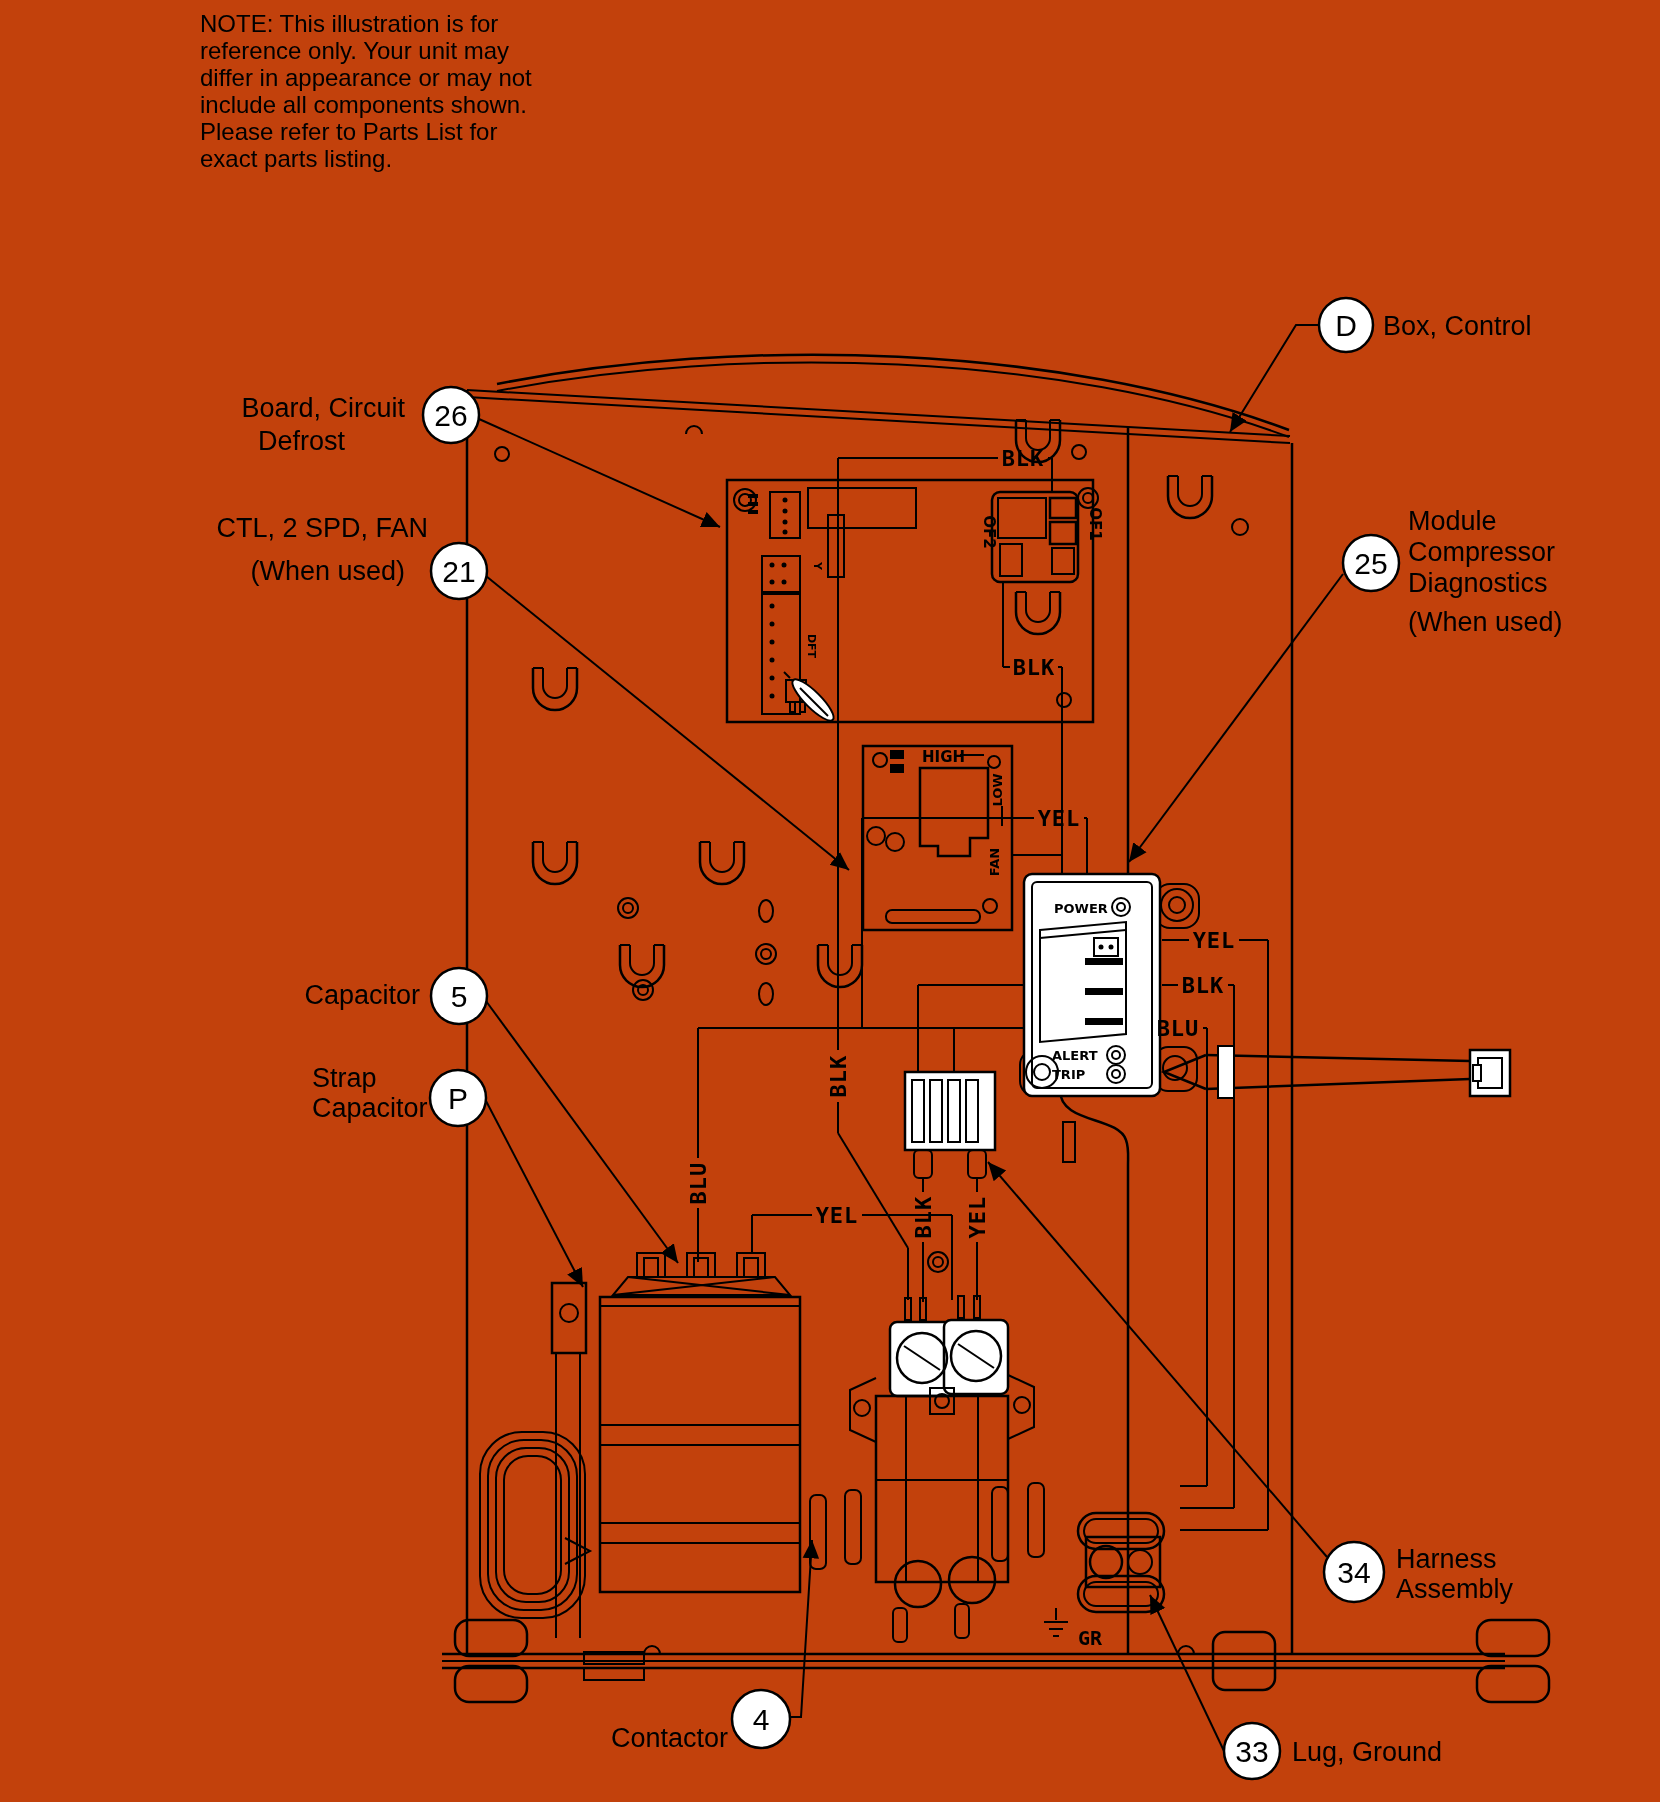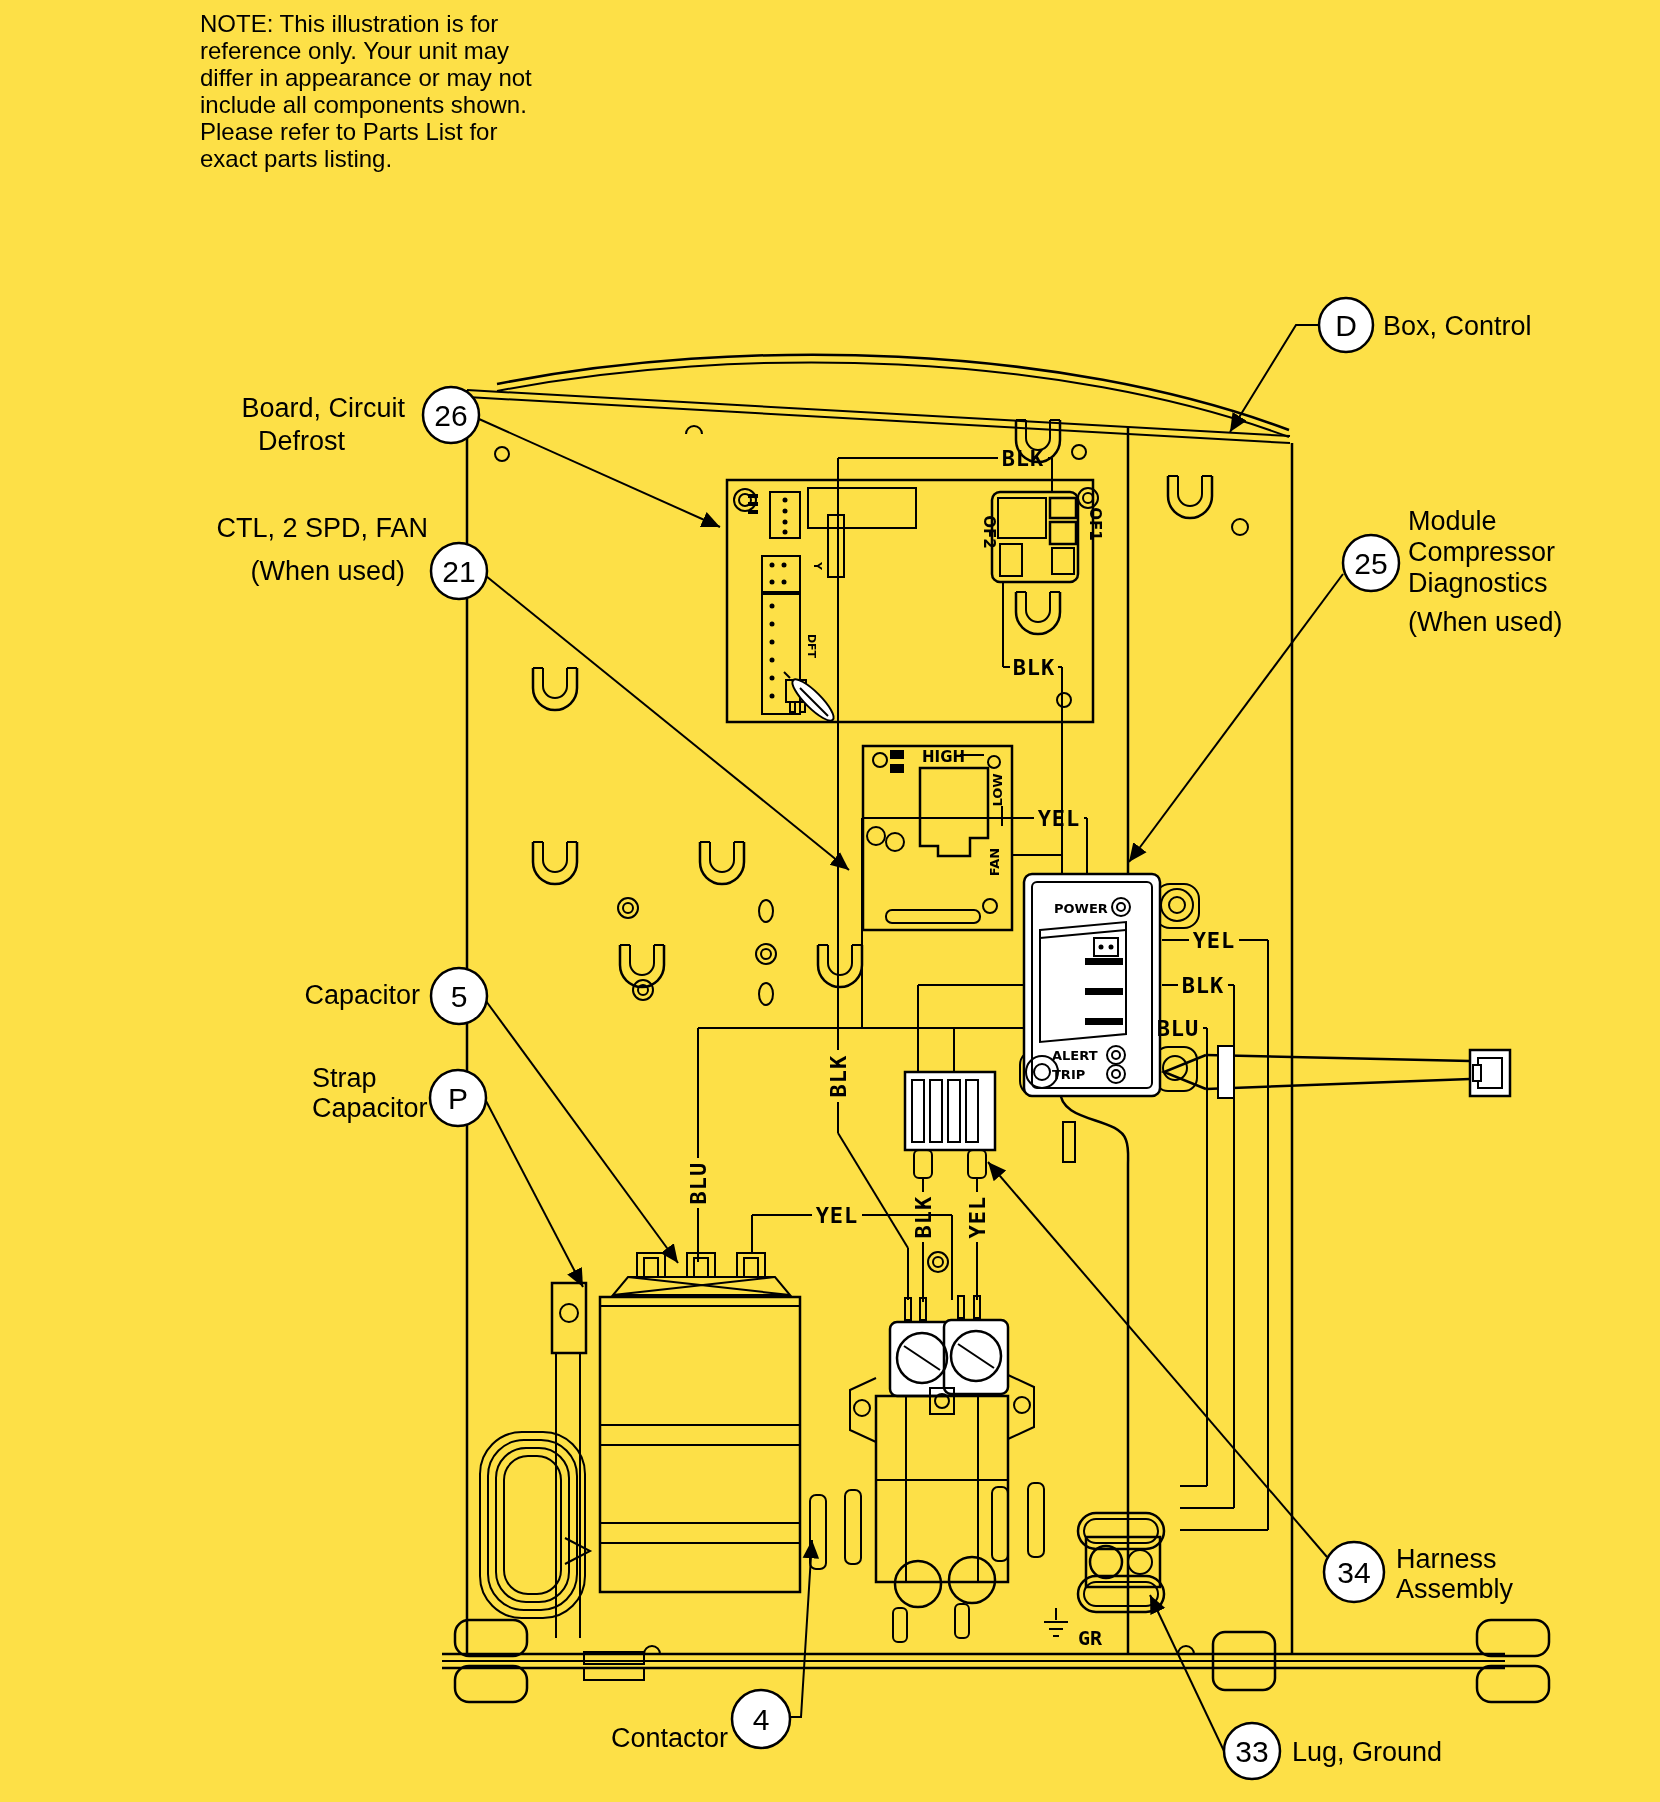--- a/index.html
+++ b/index.html
@@ -1,16 +1,16 @@
 <!DOCTYPE html>
 <html><head>
 <meta charset="utf-8">
 <style>
   html,body{margin:0;padding:0;background:#fff;}
-  #stage{position:relative;width:1660px;height:1802px;background:#fde047;overflow:hidden;}
+  #stage{position:relative;width:1660px;height:1802px;background:#c2410c;overflow:hidden;}
   svg{display:block;}
   svg text{fill:#000;}
   .note-line{font:24px "Liberation Sans", sans-serif;}
   .callout-label{font:27px "Liberation Sans", sans-serif;}
   .callout-ref{font:30px "Liberation Sans", sans-serif;}
   .wire-label{font:bold 22px "DejaVu Sans Mono", monospace;letter-spacing:1px;}
   .board-label{font:bold 13px "DejaVu Sans", sans-serif;}
   .board-label-lg{font:bold 15px "DejaVu Sans", sans-serif;}
   .board-label-sm{font:bold 11px "DejaVu Sans", sans-serif;}
   .gr-label{font:bold 20px "DejaVu Sans Mono", monospace;}

